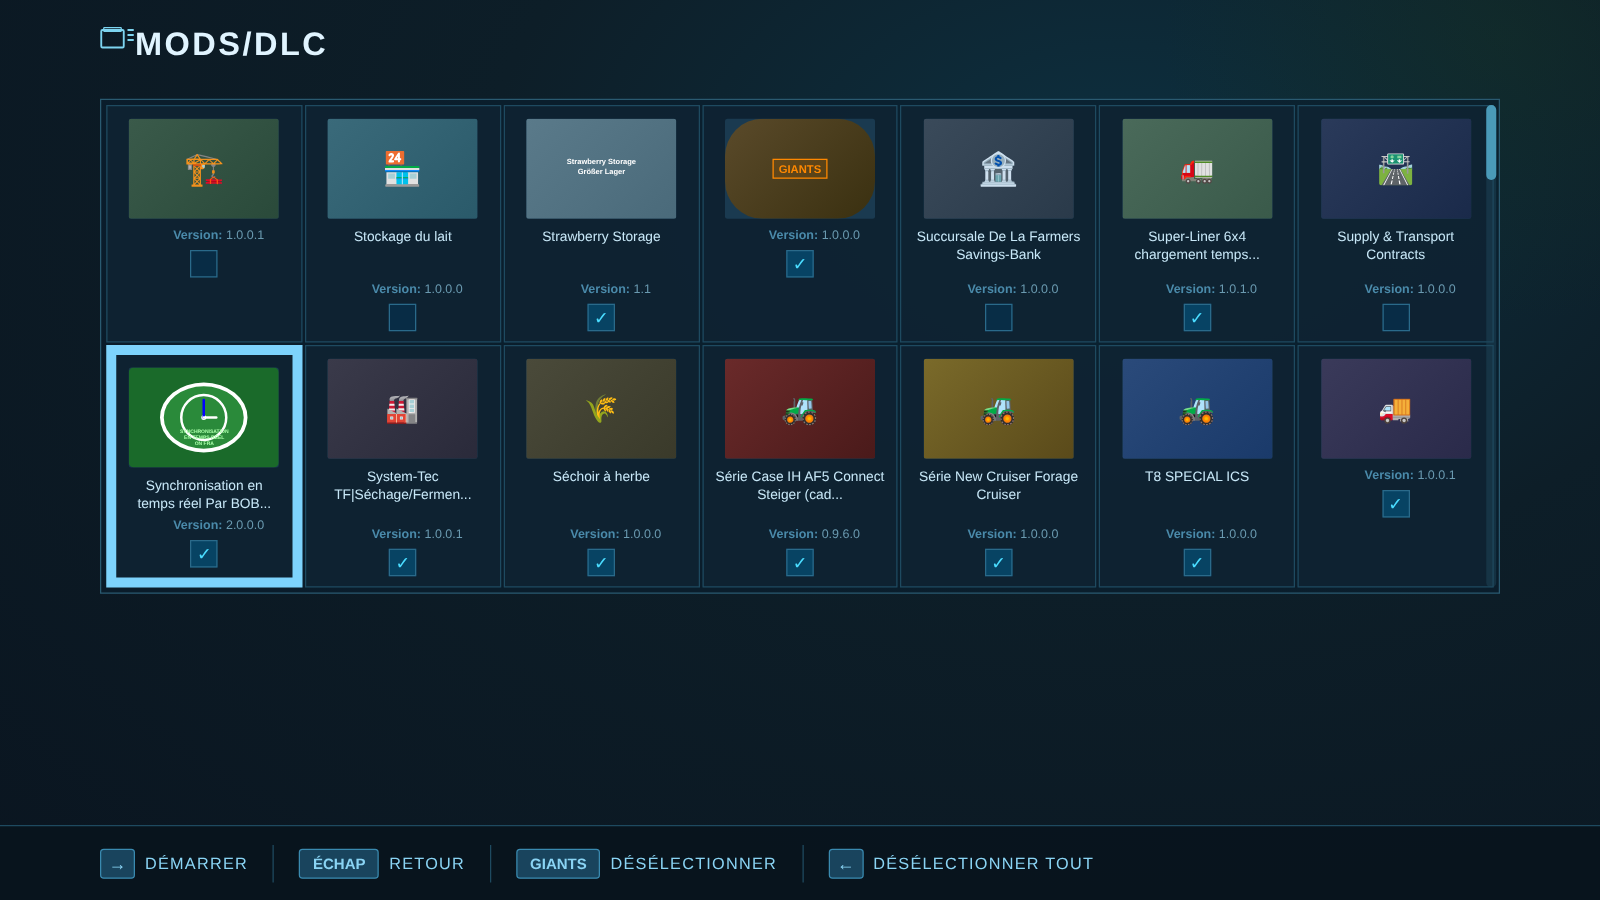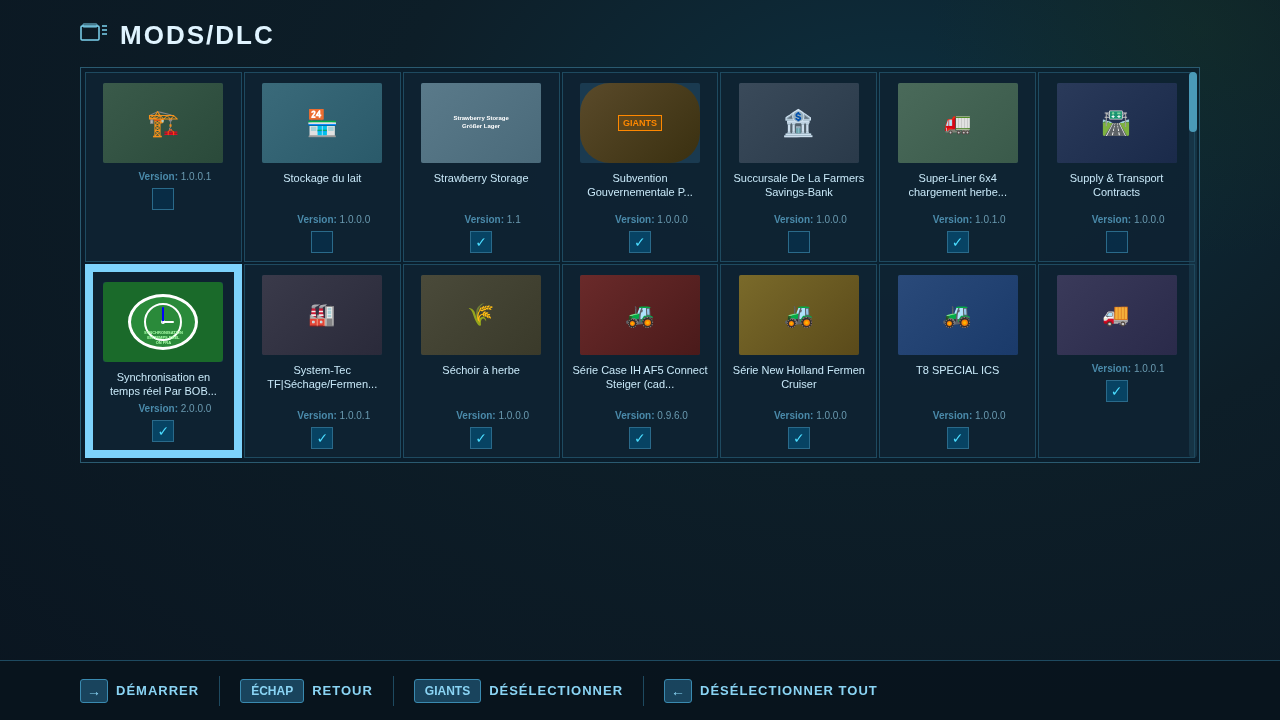--- a/index.html
+++ b/index.html
@@ -26,23 +26,22 @@
       background: radial-gradient(ellipse at 80% 10%, #1a3a20 0%, transparent 60%);
       z-index: 0;
     }
     .main-container {
       position: relative;
       z-index: 1;
       padding: 20px 80px;
     }
     .page-header {
       display: flex;
-      align-items: center;
-      gap: 12px;
-      margin-bottom: 16px;
+      gap: 0;
+      margin-bottom: 28px;
     }
     .header-icon {
       color: #7dd4f0;
       font-size: 22px;
     }
     .page-title {
       font-size: 26px;
       font-weight: bold;
       color: #e0f4ff;
       letter-spacing: 2px;
@@ -168,21 +167,21 @@
       font-weight: bold;
       border-radius: 3px;
       min-width: 28px;
       text-align: center;
     }
     .btn-label {
       font-size: 13px;
       color: #8ad4f4;
       text-transform: uppercase;
       letter-spacing: 1px;
-      font-weight: bold;
+      font-weight: normal;
     }
     .btn-divider {
       width: 1px;
       height: 30px;
       background: #1e4a60;
     }
 
     
     .img-stockage-fourrage {
       background: linear-gradient(135deg, #3a5a4a 0%, #2a4a3a 100%);
@@ -341,21 +340,20 @@
       <span>Version:</span> 1.1
     </div>
     <div class="mod-checkbox checked">✓</div>
   </div>
         <div class="mod-card">
     <div class="mod-image-placeholder">
       <div class="mod-image-inner img-subvention" style="background:linear-gradient(135deg,#5a4a2a,#3a3010)">
               <div class="giants-logo">GIANTS</div>
             </div>
     </div>
-    <div class="mod-name">Subvention Gouvernementale P...</div>
     <div class="mod-version">
       <span>Version:</span> 1.0.0.0
     </div>
     <div class="mod-checkbox checked">✓</div>
   </div>
         <div class="mod-card">
     <div class="mod-image-placeholder">
       <div class="mod-image-inner img-succursale" style="background:linear-gradient(135deg,#3a4a5a,#2a3a4a)">
               <span style="font-size:26px">🏦</span>
             </div>
@@ -365,21 +363,21 @@
       <span>Version:</span> 1.0.0.0
     </div>
     <div class="mod-checkbox unchecked"></div>
   </div>
         <div class="mod-card">
     <div class="mod-image-placeholder">
       <div class="mod-image-inner img-superliner" style="background:linear-gradient(135deg,#4a6a5a,#3a5a4a)">
               <span style="font-size:22px">🚛</span>
             </div>
     </div>
-    <div class="mod-name">Super-Liner 6x4 chargement herbe...</div>
+    <div class="mod-name">Super-Liner 6x4 chargement temps...</div>
     <div class="mod-version">
       <span>Version:</span> 1.0.1.0
     </div>
     <div class="mod-checkbox checked">✓</div>
   </div>
         <div class="mod-card">
     <div class="mod-image-placeholder">
       <div class="mod-image-inner img-supply" style="background:linear-gradient(135deg,#2a3a5a,#1a2a4a)">
               <span style="font-size:24px" class="road-icon">🛣️</span>
             </div>
@@ -445,21 +443,21 @@
       <span>Version:</span> 0.9.6.0
     </div>
     <div class="mod-checkbox checked">✓</div>
   </div>
         <div class="mod-card">
     <div class="mod-image-placeholder">
       <div class="mod-image-inner img-new-holland" style="background:linear-gradient(135deg,#7a6a2a,#5a4a1a)">
               <span style="font-size:24px" class="nh-icon">🚜</span>
             </div>
     </div>
-    <div class="mod-name">Série New Holland Fermen Cruiser</div>
+    <div class="mod-name">Série New Cruiser Forage Cruiser</div>
     <div class="mod-version">
       <span>Version:</span> 1.0.0.0
     </div>
     <div class="mod-checkbox checked">✓</div>
   </div>
         <div class="mod-card">
     <div class="mod-image-placeholder">
       <div class="mod-image-inner img-t8" style="background:linear-gradient(135deg,#2a4a7a,#1a3a6a)">
               <span style="font-size:24px" class="t8-icon">🚜</span>
             </div>

